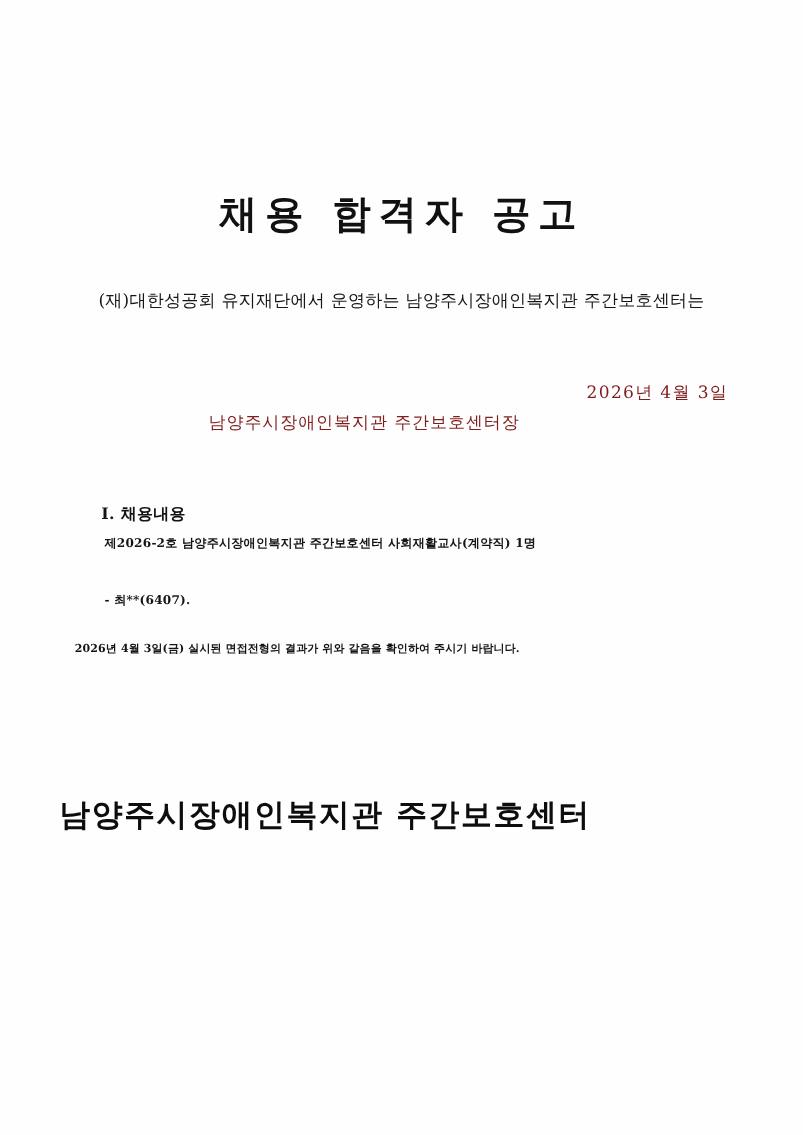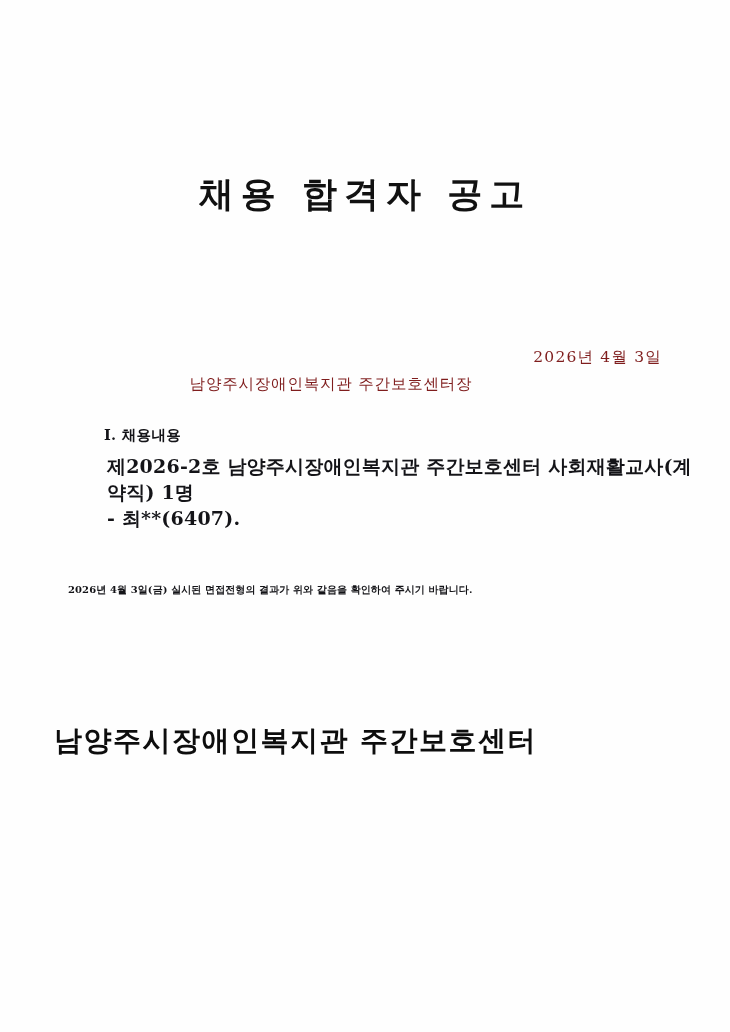--- a/index.html
+++ b/index.html
@@ -66,37 +66,38 @@
     line-height: 27px;
     letter-spacing: 0.6px;
     color: #7f1d1d;
   }
   .sign-block .sign-date { display: block; letter-spacing: 1.2px; }
   .sign-block .sign-name { display: block; letter-spacing: 0.8px; text-align: center; }
 
   
   .section {
     position: absolute;
-    left: 104px;
+    left: 92px;
     width: 600px;
     font-size: 14.5px;
     color: #141418;
+    margin-top: 32px;
   }
   .section .heading {
     display: block;
     font-weight: 700;
     letter-spacing: 0.3px;
     font-size: 14.5px;
     margin-bottom: 9px;
   }
   .section .body-line {
     display: block;
     font-weight: 700;
     letter-spacing: 0.2px;
-    font-size: 19px;
+    font-size: 11px;
     padding-left: 3px;
   }
   #section-1 { top: 426px; }
   #section-2 { top: 506px; }
 
   .closing {
     position: absolute;
     top: 583px;
     left: 68px;
     width: 620px;
@@ -120,20 +121,21 @@
   }
 </style>
 </head>
 <body>
 
 <div class="page">
 
   <h1 class="doc-title">채용 합격자 공고</h1>
 
   <div class="intro">
+    <span class="line1">(재)대한성공회 유지재단에서 운영하는 남양주시장애인복지관 주간보호센터는</span>
   </div>
 
   <div class="sign-block">
     <span class="sign-date">2026년 4월 3일</span>
     <span class="sign-name">남양주시장애인복지관 주간보호센터장</span>
   </div>
 
   <div class="section" id="section-1">
     <span class="heading">Ⅰ. 채용내용</span>
     <span class="body-line">제2026-2호 남양주시장애인복지관 주간보호센터 사회재활교사(계약직) 1명</span>

